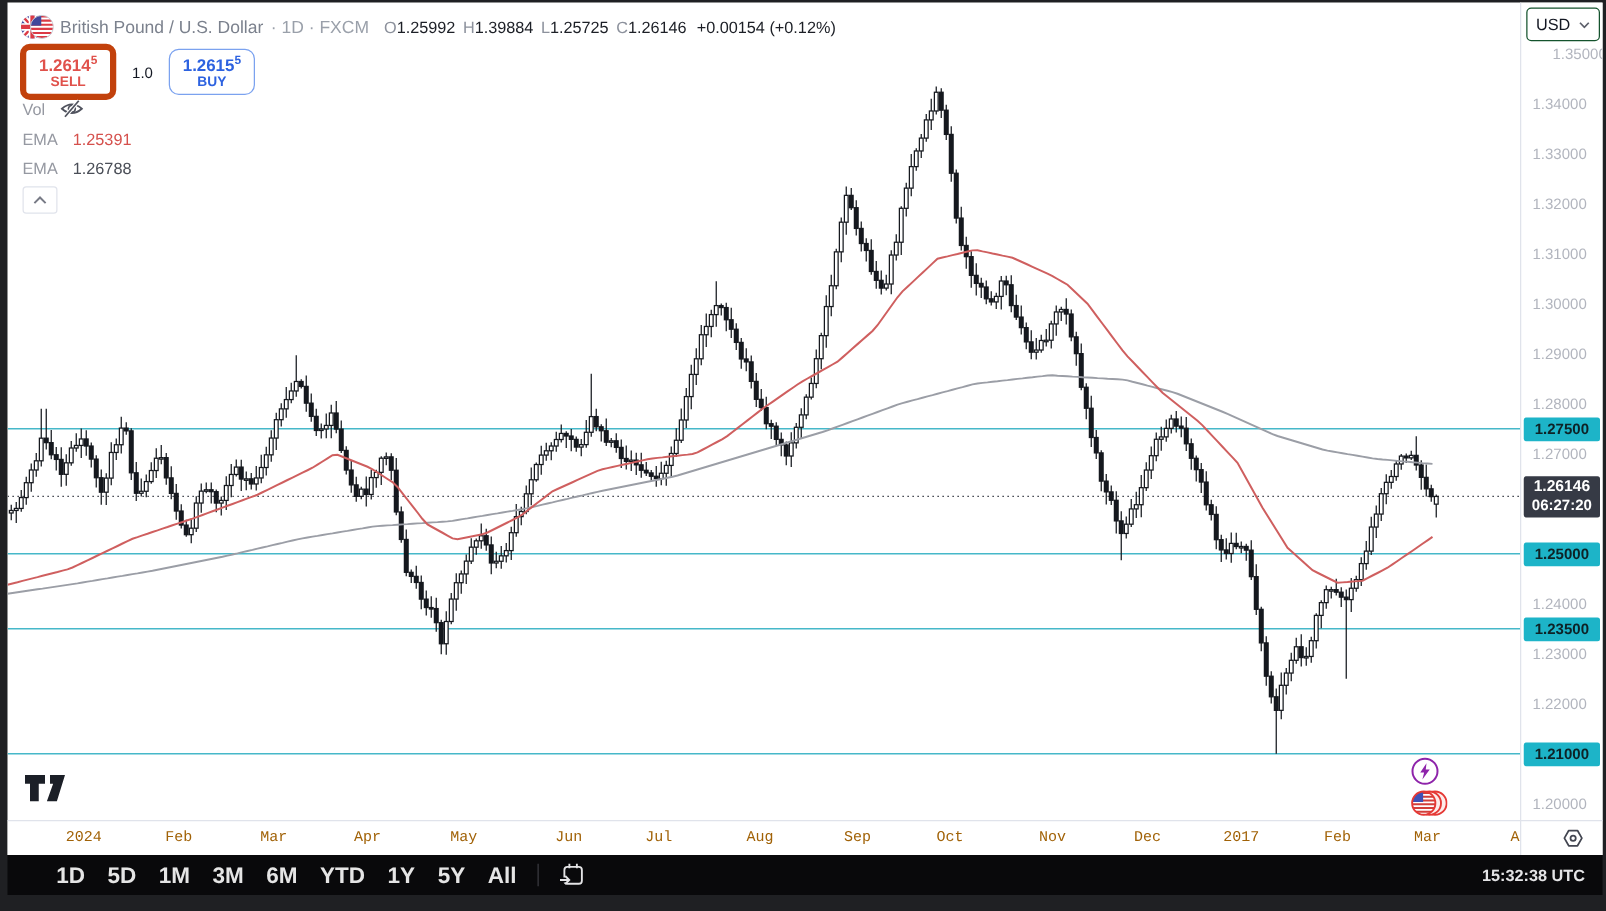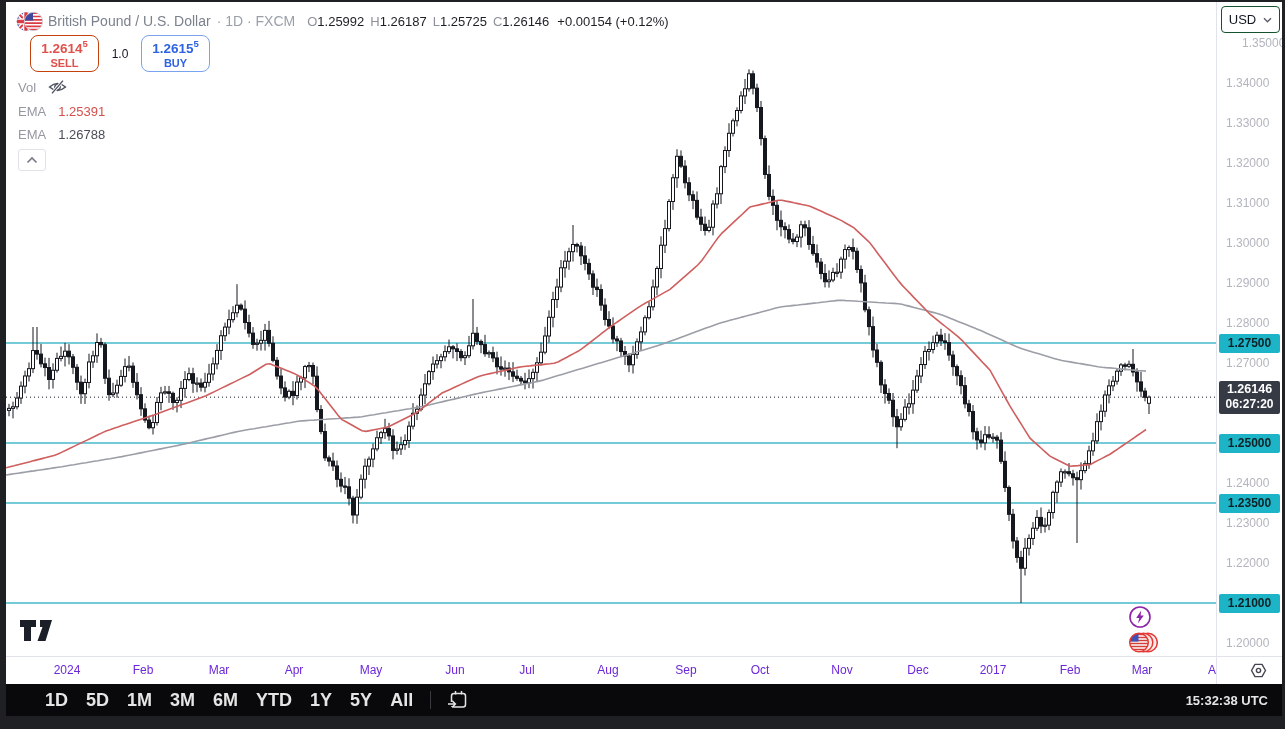--- a/index.html
+++ b/index.html
@@ -11,38 +11,38 @@
   .price-axis{position:absolute;left:1210px;top:0;width:66px;height:654px;border-left:1px solid #e0e3eb;background:#fff;}
   .ptick{position:absolute;left:9px;font-size:12px;color:#b2b5be;white-space:nowrap;}
   .plabel{position:absolute;left:2px;right:3px;height:19px;border-radius:2px;display:flex;align-items:center;justify-content:center;font-size:12px;font-weight:700;color:#0e2226;}
   .cur-label{position:absolute;left:2px;right:3px;height:33px;border-radius:2px;display:flex;flex-direction:column;align-items:center;justify-content:center;color:#fff;line-height:15px;}
   .cur-label .p{font-size:12.5px;font-weight:700;}
   .cur-label .cd{font-size:12px;font-weight:700;}
   .usd-btn{position:absolute;left:4px;top:4px;width:57px;height:25px;border:1px solid #14532d;border-radius:4px;background:#fff;display:flex;align-items:center;justify-content:center;gap:7px;font-size:13px;color:#131722;cursor:pointer;}
   
   .time-axis{position:absolute;left:0;top:654px;width:1210px;height:28px;border-top:1px solid #e0e3eb;background:#fff;overflow:hidden;}
   .corner{position:absolute;left:1210px;top:654px;width:66px;height:28px;border-top:1px solid #e0e3eb;border-left:1px solid #e0e3eb;background:#fff;}
-  .mtick{position:absolute;top:6px;transform:translateX(-50%);font-size:12px;color:#6d28d9;white-space:nowrap;}
+  .mtick{position:absolute;top:6px;transform:translateX(-50%);font-size:12px;color:#a16207;white-space:nowrap;font-family:Liberation Mono, monospace;}
   .gear{position:absolute;left:33px;top:5px;}
   
   .legend{position:absolute;left:0;top:0;z-index:5;}
   .titlerow{position:absolute;left:10px;top:9px;display:flex;align-items:center;gap:6px;white-space:nowrap;}
   .pairicon{position:relative;width:26px;height:20px;}
   .t-title{font-size:14px;color:#7b818d;}
   .t-meta{font-size:14px;color:#9aa0aa;}
   .ohlc{display:flex;gap:6px;margin-left:6px;font-size:13px;}
   .ohlc .k{color:#8c919c;}
   .ohlc .v{color:#1c1f26;font-weight:500;}
   .chg{font-size:13px;color:#1c1f26;font-weight:500;margin-left:2px;}
   .traderow{position:absolute;left:10px;top:33px;display:flex;align-items:center;}
   .tbtn{width:67px;height:35px;border-radius:8px;background:#fff;display:flex;flex-direction:column;align-items:center;justify-content:center;line-height:15px;cursor:pointer;}
   .tbtn .pr{font-size:13.5px;font-weight:700;}
   .tbtn .pr sup{font-size:9.5px;}
   .tbtn .lb{font-size:11px;font-weight:600;}
-  .sell{border:1px solid #c2410c;color:#e0514b;margin-left:14px;}
+  .sell{border:5px solid #c2410c;color:#e0514b;}
   .buy{border:1px solid #7ba2ef;color:#2d62e0;margin-left:0;}
   .spread{width:42px;text-align:center;font-size:12px;color:#131722;}
   .volrow{position:absolute;left:12px;top:77px;display:flex;align-items:center;gap:12px;}
   .volrow .t{font-size:13px;color:#9598a1;}
   .emarow{position:absolute;left:12px;display:flex;align-items:center;gap:12px;font-size:13px;}
   .emarow .t{color:#9598a1;}
   .ema1{top:102px;} .ema1 .val{color:#d5504c;font-weight:500;}
   .ema2{top:125px;} .ema2 .val{color:#4a4e57;font-weight:500;}
   .collapse-btn{position:absolute;left:12px;top:147px;width:26px;height:20px;border:1px solid #e0e3eb;border-radius:3px;background:#fff;display:flex;align-items:center;justify-content:center;cursor:pointer;}
   
@@ -681,21 +681,21 @@
               </g>
               <rect x="8" y="1" width="9" height="8.5" fill="#41479b"></rect>
             </g>
             <circle cx="17.5" cy="10.5" r="9.2" fill="none" stroke="#c9ccd4" stroke-width="0.8"></circle>
           </svg>
         </span>
         <span class="t-title">British Pound / U.S. Dollar</span>
         <span class="t-meta">· 1D · FXCM</span>
         <span class="ohlc" id="ohlc">
             <span><span class="k">O</span><span class="v">1.25992</span></span>
-            <span><span class="k">H</span><span class="v">1.26187</span></span>
+            <span><span class="k">H</span><span class="v">1.39884</span></span>
             <span><span class="k">L</span><span class="v">1.25725</span></span>
             <span><span class="k">C</span><span class="v">1.26146</span></span>
           </span>
         <span class="chg">+0.00154 (+0.12%)</span>
       </div>
 
       <div class="traderow">
         <div class="tbtn sell">
           <span class="pr"><span>1.2614</span><sup>5</sup></span>
           <span class="lb">SELL</span>

